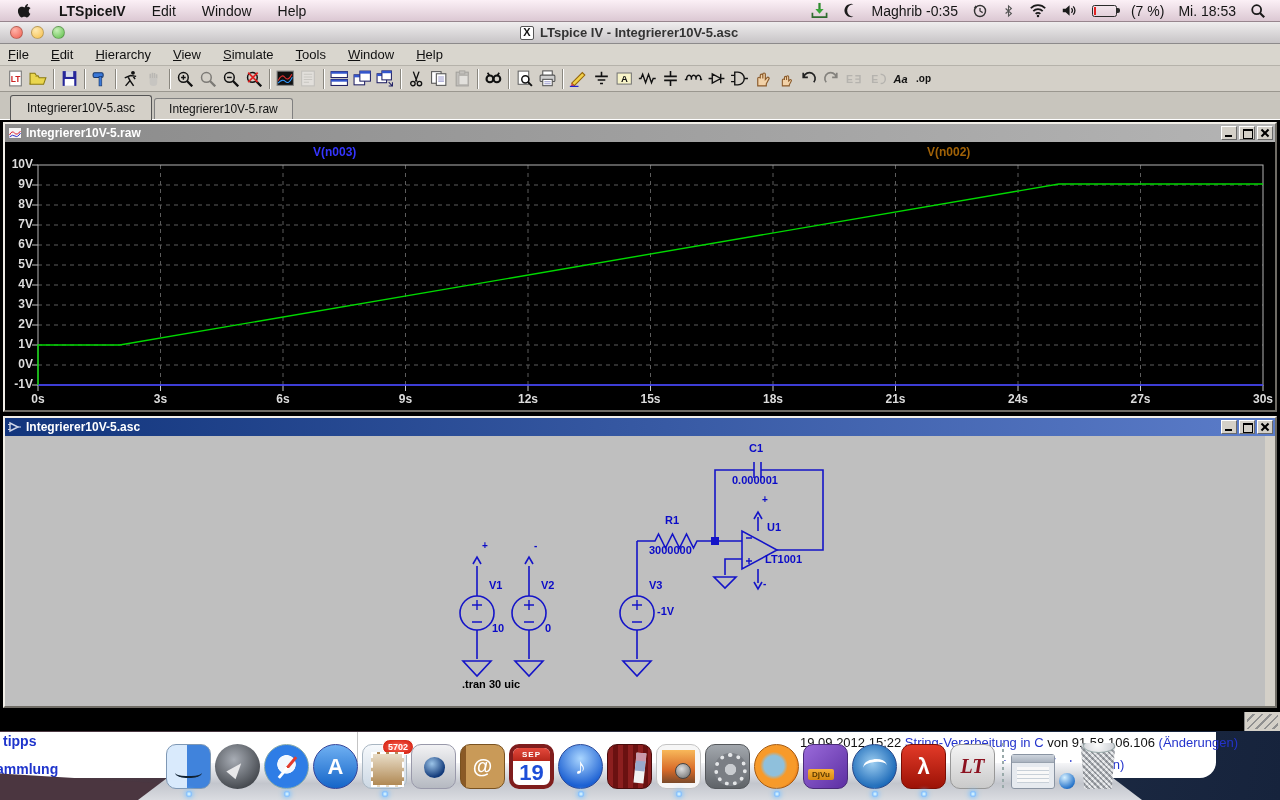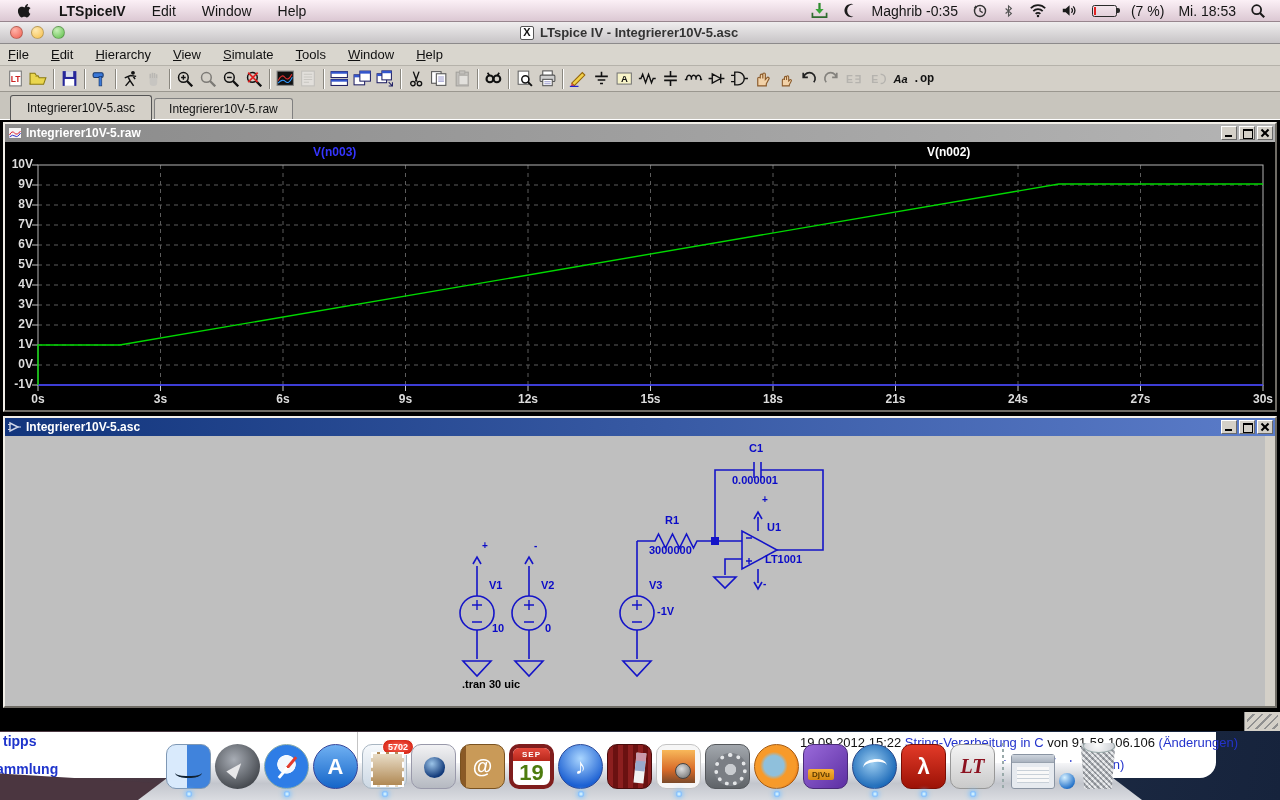--- a/index.html
+++ b/index.html
@@ -44,21 +44,21 @@
     background:linear-gradient(#e9ddc8,#b08954); border:2px dashed #fff; }
   .dk.facetime { background:linear-gradient(#f2f2f4,#b5b9c1); border:1px solid #99a; }
   .dk.facetime::after { content:""; position:absolute; left:12px; top:12px; width:21px; height:21px; border-radius:50%;
     background:radial-gradient(circle at 38% 32%,#9cc4e8,#123a7a 70%); }
   .dk.address-book { background:linear-gradient(90deg,#8a5a26 0 12%,#c99a58 12%); border:1px solid #7a5220; }
   .dk.address-book .glyph { font-size:20px; color:#fff; }
   .dk.ical { background:#fff; border:4px solid #7f1d1d; overflow:hidden; }
   .dk.ical .cal-month { position:absolute; left:0; top:0; right:0; height:13px; background:linear-gradient(#e4493c,#b7281c);
     color:#fff; font-size:8px; font-weight:bold; text-align:center; line-height:13px; letter-spacing:1px; }
   .dk.ical .cal-day { position:absolute; left:0; top:13px; right:0; bottom:0; display:flex; align-items:center; justify-content:center;
-    font-size:22px; font-weight:bold; color:#4d7c0f; }
+    font-size:22px; font-weight:bold; color:#1d4ed8; }
   .dk.itunes { border-radius:50%; background:radial-gradient(circle at 50% 32%,#aad6ff,#1b5fd2 75%); border:1px solid #2a4a9a; }
   .dk.photo-booth { background:repeating-linear-gradient(90deg,#8c1f1f 0 5px,#6a1111 5px 10px); border:1px solid #4a0c0c; }
   .dk.photo-booth::after { content:""; position:absolute; right:6px; top:8px; width:10px; height:30px; background:#f2f2f2;
     box-shadow:inset 0 8px 0 #c9a, inset 0 18px 0 #9ac; transform:rotate(6deg); }
   .dk.iphoto { background:#f6f6f6; border:1px solid #c4c4c4; }
   .dk.iphoto::before { content:""; position:absolute; inset:5px; background:linear-gradient(#f8b85a,#d86a28 60%,#7a4a2a); }
   .dk.iphoto::after { content:""; position:absolute; right:9px; bottom:9px; width:14px; height:14px; border-radius:50%;
     background:radial-gradient(circle at 40% 35%,#ddd,#666); border:1px solid #444; }
   .dk.system-preferences { background:linear-gradient(#a2a7ad,#5f6368); border:1px solid #55585c; }
   .dk.system-preferences::after { content:""; position:absolute; left:8px; top:8px; width:25px; height:25px; border-radius:50%;
@@ -571,21 +571,21 @@
       <span class="tb-btn grayed">
         <svg viewBox="0 0 18 16" width="19" height="17">
           <text x="3" y="12" font-size="10" fill="#8f8f8f" font-weight="bold">E</text>
           <path d="M12 4 a4.4 4.4 0 0 1 0 8.8" fill="none" stroke="#8f8f8f" stroke-width="1.4"></path>
         </svg>
       </span>
       <span class="tb-btn">
         <span style="font-size:11px;font-weight:bold;font-style:italic;color:#111;">Aa</span>
       </span>
       <span class="tb-btn">
-        <span style="font-size:12px;font-weight:bold;font-style:normal;color:#111;font-family:Liberation Mono, monospace;">.op</span>
+        <span style="font-size:10px;font-weight:bold;font-style:normal;color:#111;">.op</span>
       </span>
     </div>
 
   <div class="lt-tabbar" id="lt-tabs">
       <span class="tab active">Integrierer10V-5.asc</span>
       <span class="tab">Integrierer10V-5.raw</span>
     </div>
 
   <div class="lt-mdi">
 
@@ -647,21 +647,21 @@
             <line x1="1013" y1="23" x2="1013" y2="243" stroke="#5c5c5c" stroke-dasharray="4 4"></line>
             <line x1="1013" y1="243" x2="1013" y2="249" stroke="#c8c8c8"></line>
             <line x1="1135.5" y1="23" x2="1135.5" y2="243" stroke="#5c5c5c" stroke-dasharray="4 4"></line>
             <line x1="1135.5" y1="243" x2="1135.5" y2="249" stroke="#c8c8c8"></line>
             <line x1="1258" y1="243" x2="1258" y2="249" stroke="#c8c8c8"></line>
             <rect x="33" y="23" width="1225" height="220" fill="none" stroke="#b4b4b4"></rect>
             <polyline points="33.0,243.0 1258.0,243.0" fill="none" stroke="#3535ff" stroke-width="1.4"></polyline>
             <polyline points="33.0,243.0 33.0,203.0 114.7,203.0 1053.8,42.0 1258.0,42.0" fill="none" stroke="#00d800" stroke-width="1.4"></polyline>
           </svg>
         <span class="trace-label" id="trace-label-0" style="color: rgb(53, 53, 255); left: 308px;">V(n003)</span>
-        <span class="trace-label" id="trace-label-1" style="color: #ffffff; left: 922px;">V(n002)</span>
+        <span class="trace-label" id="trace-label-1" style="color: #a16207; left: 922px;">V(n002)</span>
         <span id="wave-ticks"><span class="tick-label" style="left: 0px; width: 28px; text-align: right; top: 15px;">10V</span><span class="tick-label" style="left: 0px; width: 28px; text-align: right; top: 35px;">9V</span><span class="tick-label" style="left: 0px; width: 28px; text-align: right; top: 55px;">8V</span><span class="tick-label" style="left: 0px; width: 28px; text-align: right; top: 75px;">7V</span><span class="tick-label" style="left: 0px; width: 28px; text-align: right; top: 95px;">6V</span><span class="tick-label" style="left: 0px; width: 28px; text-align: right; top: 115px;">5V</span><span class="tick-label" style="left: 0px; width: 28px; text-align: right; top: 135px;">4V</span><span class="tick-label" style="left: 0px; width: 28px; text-align: right; top: 155px;">3V</span><span class="tick-label" style="left: 0px; width: 28px; text-align: right; top: 175px;">2V</span><span class="tick-label" style="left: 0px; width: 28px; text-align: right; top: 195px;">1V</span><span class="tick-label" style="left: 0px; width: 28px; text-align: right; top: 215px;">0V</span><span class="tick-label" style="left: 0px; width: 28px; text-align: right; top: 235px;">-1V</span><span class="tick-label" style="left: 11px; width: 44px; text-align: center; top: 250px;">0s</span><span class="tick-label" style="left: 133.5px; width: 44px; text-align: center; top: 250px;">3s</span><span class="tick-label" style="left: 256px; width: 44px; text-align: center; top: 250px;">6s</span><span class="tick-label" style="left: 378.5px; width: 44px; text-align: center; top: 250px;">9s</span><span class="tick-label" style="left: 501px; width: 44px; text-align: center; top: 250px;">12s</span><span class="tick-label" style="left: 623.5px; width: 44px; text-align: center; top: 250px;">15s</span><span class="tick-label" style="left: 746px; width: 44px; text-align: center; top: 250px;">18s</span><span class="tick-label" style="left: 868.5px; width: 44px; text-align: center; top: 250px;">21s</span><span class="tick-label" style="left: 991px; width: 44px; text-align: center; top: 250px;">24s</span><span class="tick-label" style="left: 1113.5px; width: 44px; text-align: center; top: 250px;">27s</span><span class="tick-label" style="left: 1236px; width: 44px; text-align: center; top: 250px;">30s</span></span>
       </div>
     </div>
 
     <div class="mdi-win" style="left:3px; top:296px; width:1274px; height:292px;">
       <div class="mdi-title active">
         <span class="title-mini-icon">
           <svg viewBox="0 0 14 12" width="14" height="12">
               <path d="M2 2 L2 10 L10 6 Z" fill="none" stroke="#cfd6e8" stroke-width="1.4"></path>
               <path d="M10 6 h3 M0 3.5 h2 M0 8.5 h2" stroke="#cfd6e8"></path>

